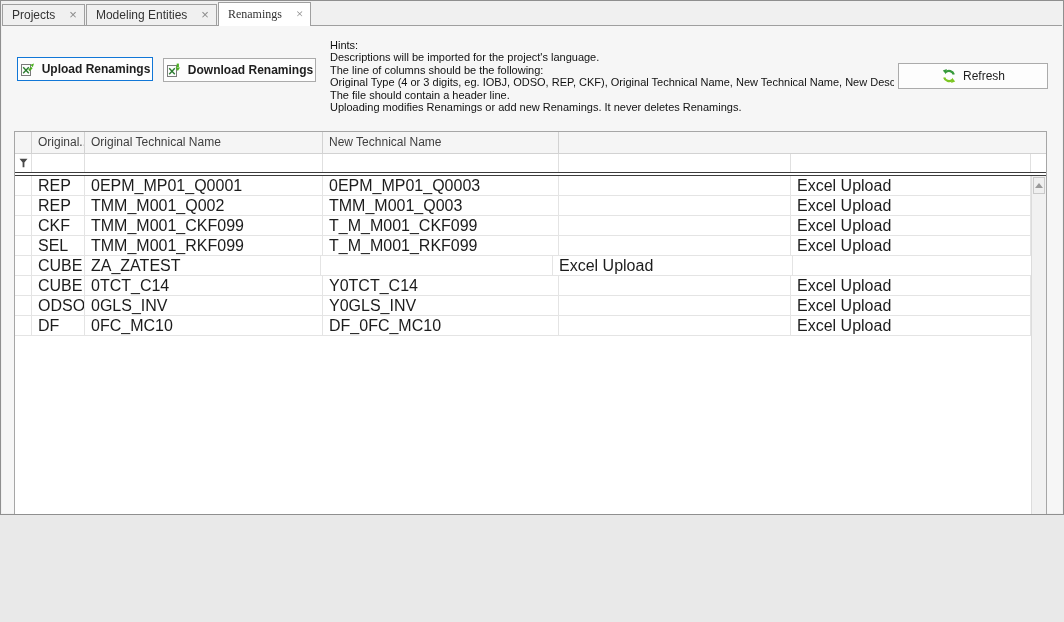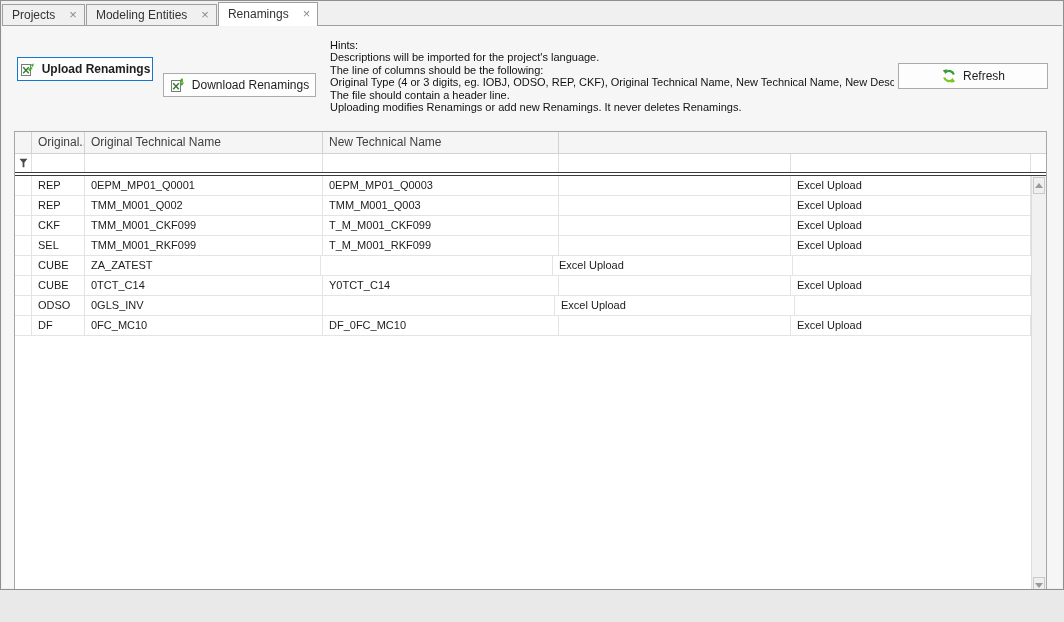--- a/index.html
+++ b/index.html
@@ -1,50 +1,50 @@
 <!DOCTYPE html>
 <html><head>
 <meta charset="utf-8">
 <style>
   * { margin:0; padding:0; box-sizing:border-box; }
   html,body { width:1064px; height:622px; }
   body { font-family:"Liberation Sans", sans-serif; background:#e9e9e9; }
 
   .window {
-    position:relative; width:1064px; height:590px;
+    position:relative; width:1064px; height:515px;
     background:#f0f0f0; border:1px solid #8f8f8f; overflow:hidden;
   }
 
   
   .tabbar { position:absolute; left:1px; top:0; right:1px; height:24px;
             display:flex; align-items:flex-end; background:#f0f0f0; z-index:4; }
   .tab {
     height:21px; display:flex; align-items:center; padding:0 7px 0 9px;
     border:1px solid #9f9f9f; border-bottom:none; background:#f0f0f0;
     margin-right:1px; font-size:12px; color:#333; cursor:default; z-index:4;
   }
   .tab .tab-label { margin-right:14px; }
   .tab .tab-close { font-size:13px; color:#8a8a8a; line-height:10px; }
-  .tab.active { height:24px; background:#fff; margin-bottom:-1px; z-index:6; padding-bottom:1px; }
+  .tab.active { height:24px; background:#fff; margin-bottom:-1px; z-index:6; padding-bottom:1px;font-family:Liberation Serif, serif; }
 
   
   .panel {
     position:absolute; left:1px; right:1px; top:24px; bottom:1px;
     background:#f6f6f6; border-top:1px solid #9f9f9f; z-index:2;
   }
 
   
   .btn {
     position:absolute; height:24px; display:flex; align-items:center; justify-content:center;
     gap:6px; background:#fdfdfd; border:1px solid #ababab; font-size:12px; color:#1e1e1e;
     cursor:default;
   }
   .btn svg { flex:0 0 auto; }
   .btn-upload   { left:15px;  top:31px; width:136px; border:1px solid #1177d7;font-weight:bold; }
-  .btn-download { left:161px; top:47px; width:153px; }
+  .btn-download { left:161px; top:32px; width:153px;font-weight:bold; }
   .btn-refresh  { left:896px; top:37px; width:150px; height:26px; }
 
   
   .hints { position:absolute; left:328px; top:13px; width:564px; overflow:hidden;
            font-size:11px; color:#111; }
   .hints .hint-line { white-space:nowrap; overflow:hidden; line-height:12.4px; }
 
   
   .grid {
     position:absolute; left:12px; top:105px; width:1033px; height:465px;
@@ -62,21 +62,21 @@
               display:flex; align-items:center; justify-content:center; }
   .c0 { width:17px; } .c1 { width:53px; } .c2 { width:238px; }
   .c3 { width:236px; } .c4 { width:232px; } .c5 { width:240px; }
   .c6 { flex:1 1 auto !important; border-right:none; }
   .dbl-sep { height:4px; width:100%;
              border-top:1px solid #3c3c3c; border-bottom:1px solid #3c3c3c; background:#fff; }
 
   .body-rows { width:1017px; }
   .data-row { display:flex; height:20px; border-bottom:1px solid #e4e4e4; background:#fff; }
   .data-cell {
-    border-right:1px solid #e4e4e4; flex:0 0 auto; font-size:11px; color:#1c1c1c;
+    border-right:1px solid #e4e4e4; flex:0 0 auto; font-size:16px; color:#1c1c1c;
     line-height:19px; padding-left:6px; white-space:nowrap; overflow:hidden;
   }
 
   
   .vscroll { position:absolute; top:44px; right:0; bottom:0; width:15px;
              background:#f1f1f1; border-left:1px solid #dcdcdc; }
   .sb-btn { position:absolute; left:1px; right:1px; height:17px; background:#efefef;
             border:1px solid #c9c9c9; display:flex; align-items:center; justify-content:center; }
   .sb-up { top:1px; } .sb-down { bottom:1px; }
   .tri-up { width:0; height:0; border-left:4px solid transparent; border-right:4px solid transparent;
@@ -216,20 +216,21 @@
     <div class="data-cell c1 cell-val">CUBE</div>
     <div class="data-cell c2 cell-val">0TCT_C14</div>
     <div class="data-cell c3 cell-val">Y0TCT_C14</div>
     <div class="data-cell c4 cell-val"></div>
     <div class="data-cell c5 cell-val">Excel Upload</div>
   </div>
           <div class="data-row">
     <div class="data-cell c0"></div>
     <div class="data-cell c1 cell-val">ODSO</div>
     <div class="data-cell c2 cell-val">0GLS_INV</div>
+    <div class="data-cell c3 cell-val">Y0GLS_INV</div>
     <div class="data-cell c4 cell-val"></div>
     <div class="data-cell c5 cell-val">Excel Upload</div>
   </div>
           <div class="data-row">
     <div class="data-cell c0"></div>
     <div class="data-cell c1 cell-val">DF</div>
     <div class="data-cell c2 cell-val">0FC_MC10</div>
     <div class="data-cell c3 cell-val">DF_0FC_MC10</div>
     <div class="data-cell c4 cell-val"></div>
     <div class="data-cell c5 cell-val">Excel Upload</div>

